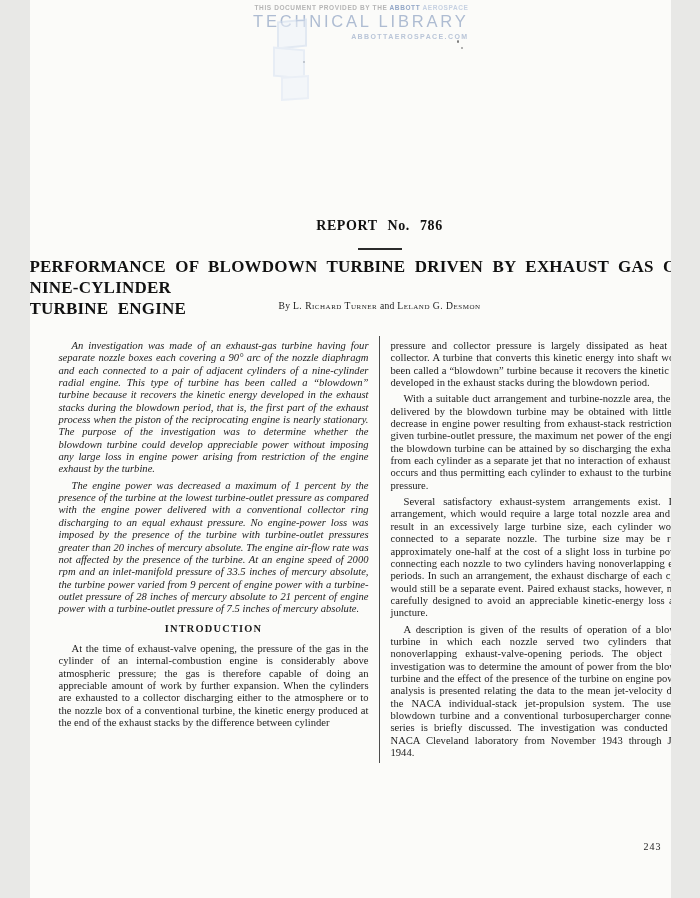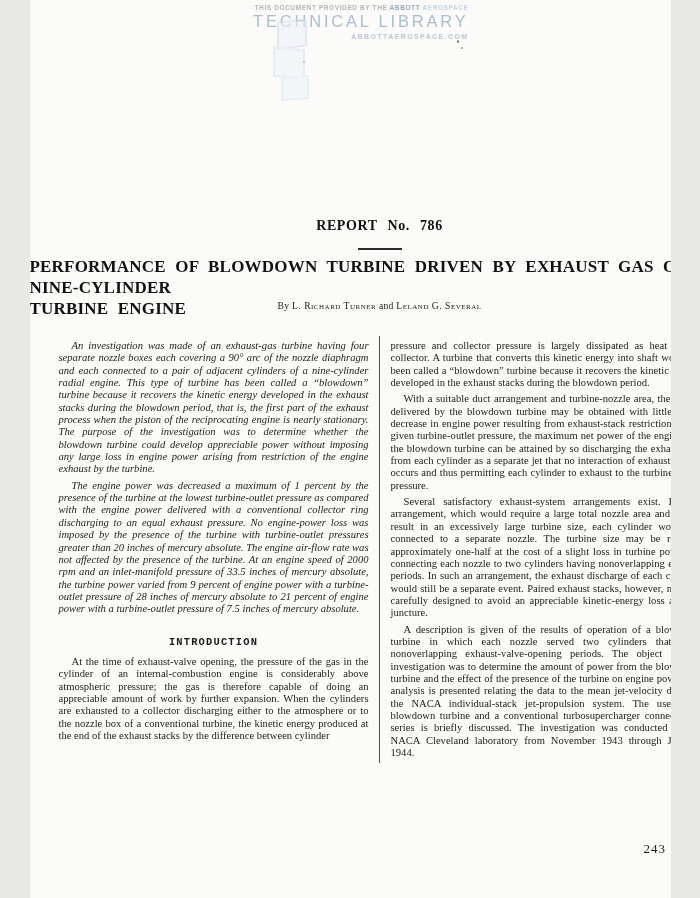--- a/index.html
+++ b/index.html
@@ -50,26 +50,26 @@
   .sc{font-variant:small-caps;letter-spacing:.5px;}
 
   
   .columns{position:absolute;top:336px;left:25px;width:650px;display:flex;}
   .col{width:318px;font-size:10.6px;line-height:12.35px;text-align:justify;}
   .divider{width:1px;background:#4d4d4d;margin-left:6px;margin-right:7px;align-self:stretch;}
   .sec-heading{
     text-align:center;font-weight:bold;font-size:10.4px;
     letter-spacing:1.2px;margin-bottom:5px;text-indent:0;
   }
-  .sec-heading.intro{margin-top:20px;margin-bottom:8px;font-family:Liberation Mono, monospace;}
+  .sec-heading.intro{margin-top:7px;margin-bottom:8px;}
   .col p{margin:4px;}
   .col p.ind{text-indent:13px;}
   .it{font-style:italic;}
 
-  .page-number{position:absolute;top:841px;left:614px;font-size:13px;letter-spacing:1px;}
+  .page-number{position:absolute;top:841px;left:614px;font-size:10px;letter-spacing:1px;}
 </style>
 </head>
 <body>
 
 <div class="page">
 
   <div class="watermark">
     <div class="wm-logo">
       <div class="cube c1"></div>
         <div class="cube c2"></div>
@@ -83,21 +83,21 @@
   <div class="speck sp1"></div>
   <div class="speck sp2"></div>
   <div class="speck sp3"></div>
 
   <div class="report-no">REPORT No. 786</div>
   <div class="title-rule"></div>
   <div class="doc-title">
     <div>PERFORMANCE OF BLOWDOWN TURBINE DRIVEN BY EXHAUST GAS OF NINE-CYLINDER</div>
     <div>TURBINE ENGINE</div>
   </div>
-  <div class="byline"><span>By</span> <span class="sc">L. Richard Turner</span> <span>and</span> <span class="sc">Leland G. Several</span></div>
+  <div class="byline"><span>By</span> <span class="sc">L. Richard Turner</span> <span>and</span> <span class="sc">Leland G. Desmon</span></div>
 
   <div class="columns">
     <div class="col left">
       <p class="it ind">An investigation was made of an exhaust-gas turbine having four separate nozzle boxes each covering a 90° arc of the nozzle diaphragm and each connected to a pair of adjacent cylinders of a nine-cylinder radial engine.  This type of turbine has been called a “blowdown” turbine because it recovers the kinetic energy developed in the exhaust stacks during the blowdown period, that is, the first part of the exhaust process when the piston of the reciprocating engine is nearly stationary.  The purpose of the investigation was to determine whether the blowdown turbine could develop appreciable power without imposing any large loss in engine power arising from restriction of the engine exhaust by the turbine.</p>
       <p class="it ind">The engine power was decreased a maximum of 1 percent by the presence of the turbine at the lowest turbine-outlet pressure as compared with the engine power delivered with a conventional collector ring discharging to an equal exhaust pressure.  No engine-power loss was imposed by the presence of the turbine with turbine-outlet pressures greater than 20 inches of mercury absolute.  The engine air-flow rate was not affected by the presence of the turbine.  At an engine speed of 2000 rpm and an inlet-manifold pressure of 33.5 inches of mercury absolute, the turbine power varied from 9 percent of engine power with a turbine-outlet pressure of 28 inches of mercury absolute to 21 percent of engine power with a turbine-outlet pressure of 7.5 inches of mercury absolute.</p>
       <div class="sec-heading intro">INTRODUCTION</div>
       <p class="ind">At the time of exhaust-valve opening, the pressure of the gas in the cylinder of an internal-combustion engine is considerably above atmospheric pressure; the gas is therefore capable of doing an appreciable amount of work by further expansion.  When the cylinders are exhausted to a collector discharging either to the atmosphere or to the nozzle box of a conventional turbine, the kinetic energy produced at the end of the exhaust stacks by the difference between cylinder</p>
     </div>
     <div class="divider"></div>
     <div class="col right">

